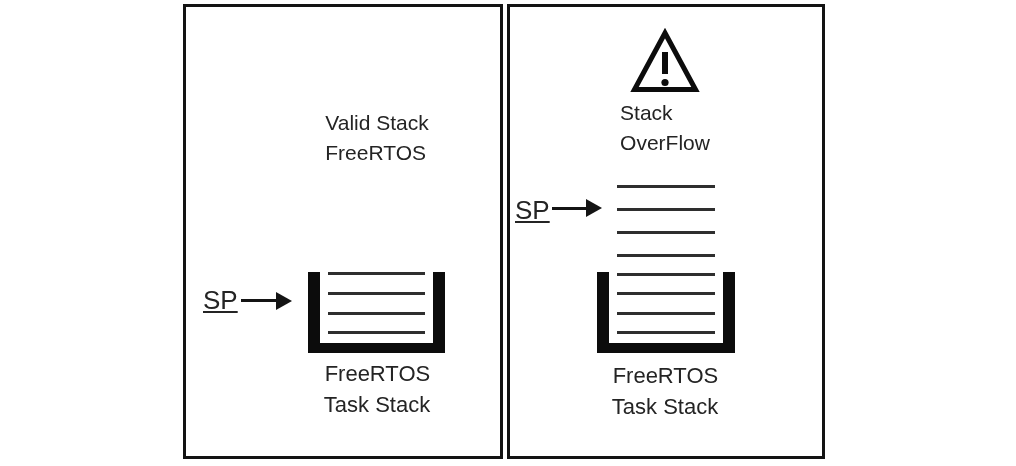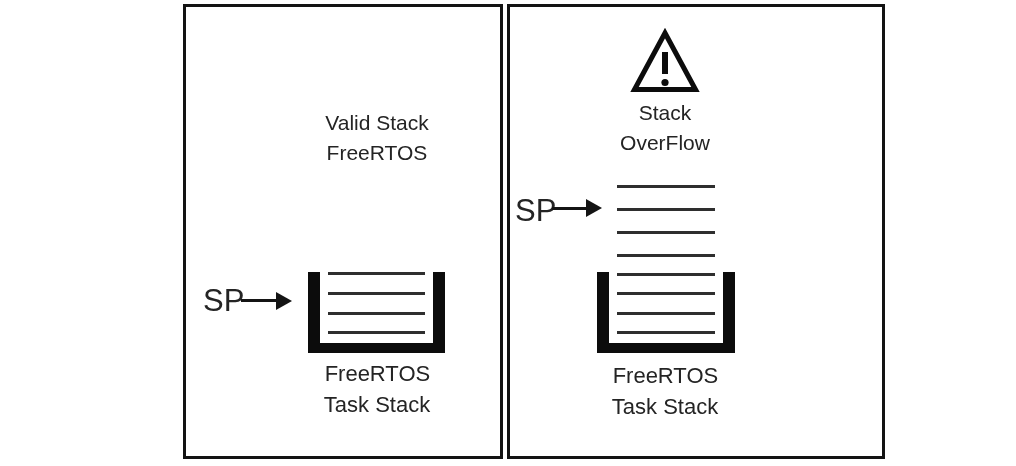--- a/index.html
+++ b/index.html
@@ -16,37 +16,38 @@
   .panel {
     position: absolute;
     top: 4px;
     height: 455px;
     background: #ffffff;
     box-shadow: inset 0 0 0 3px #131313; 
   }
   .caption {
     position: absolute;
     transform: translateX(-50%);
-    text-align: center;
+    text-align: left;
     font-size: 21px;
     line-height: 30px;
     white-space: nowrap;
   }
   .stack-label {
     position: absolute;
     transform: translateX(-50%);
     text-align: right;
     font-size: 22px;
     line-height: 31px;
     white-space: nowrap;
   }
   .sp-label {
     position: absolute;
-    font-size: 31px;
+    font-size: 26px;
     line-height: 27px;
+    text-decoration: underline;
   }
   .arrow-shaft {
     position: absolute;
     height: 3px;
     background: #141414;
   }
   .arrow-head {
     position: absolute;
     width: 0; height: 0;
     border-top: 9px solid transparent;
@@ -92,21 +93,21 @@
         <div class="mem-line" style="top: 308px;"></div>
         <div class="mem-line" style="top: 327px;"></div>
       </div>
 
     <div class="stack-label" style="left:194px; top:354px;">
       <div>FreeRTOS</div>
       <div>Task Stack</div>
     </div>
   </div>
 
-  <div class="panel" style="left:507px; width:378px;">
+  <div class="panel" style="left:507px; width:318px;">
     <div class="warning-icon" style="left:123px; top:24px;">
       <svg width="70" height="67" viewBox="0 0 70 67">
         <path d="M35 5 L65.5 61.5 L4.5 61.5 Z" fill="none" stroke="#0c0c0c" stroke-width="5" stroke-linejoin="miter"></path>
         <line x1="35" y1="24" x2="35" y2="46" stroke="#0c0c0c" stroke-width="6"></line>
         <circle cx="35" cy="54.5" r="3.6" fill="#0c0c0c"></circle>
       </svg>
     </div>
 
     <div class="caption" style="left:158px; top:94px;">
       <div>Stack</div>

